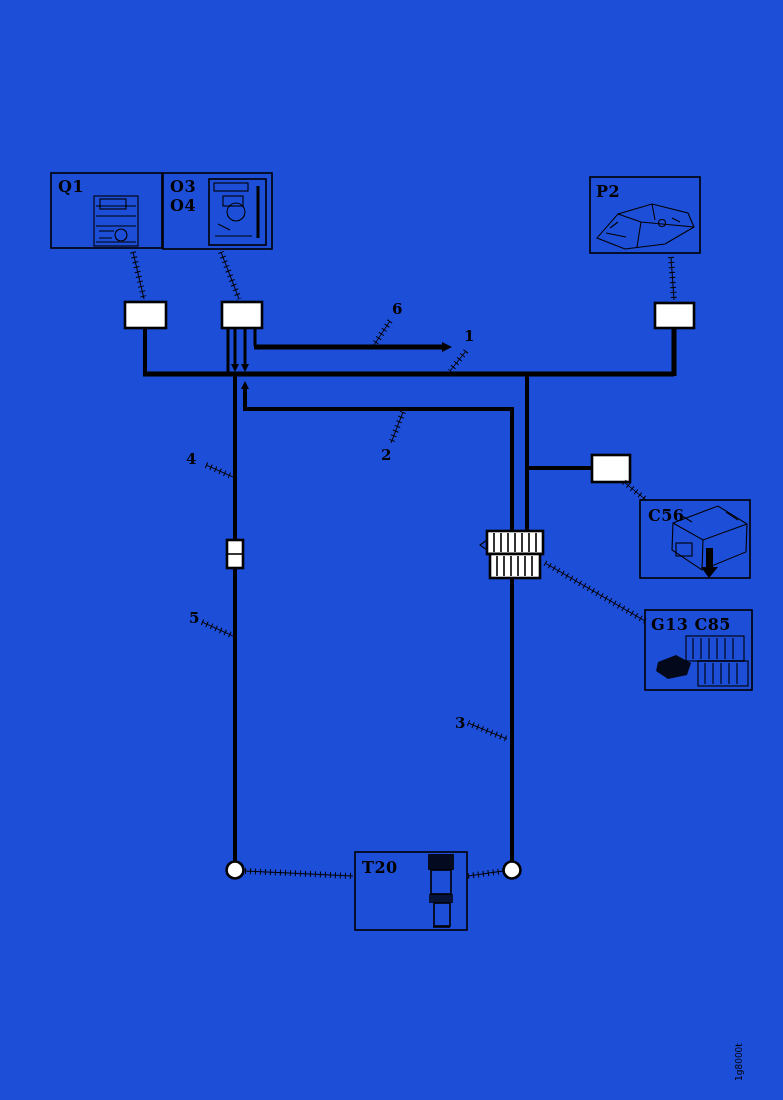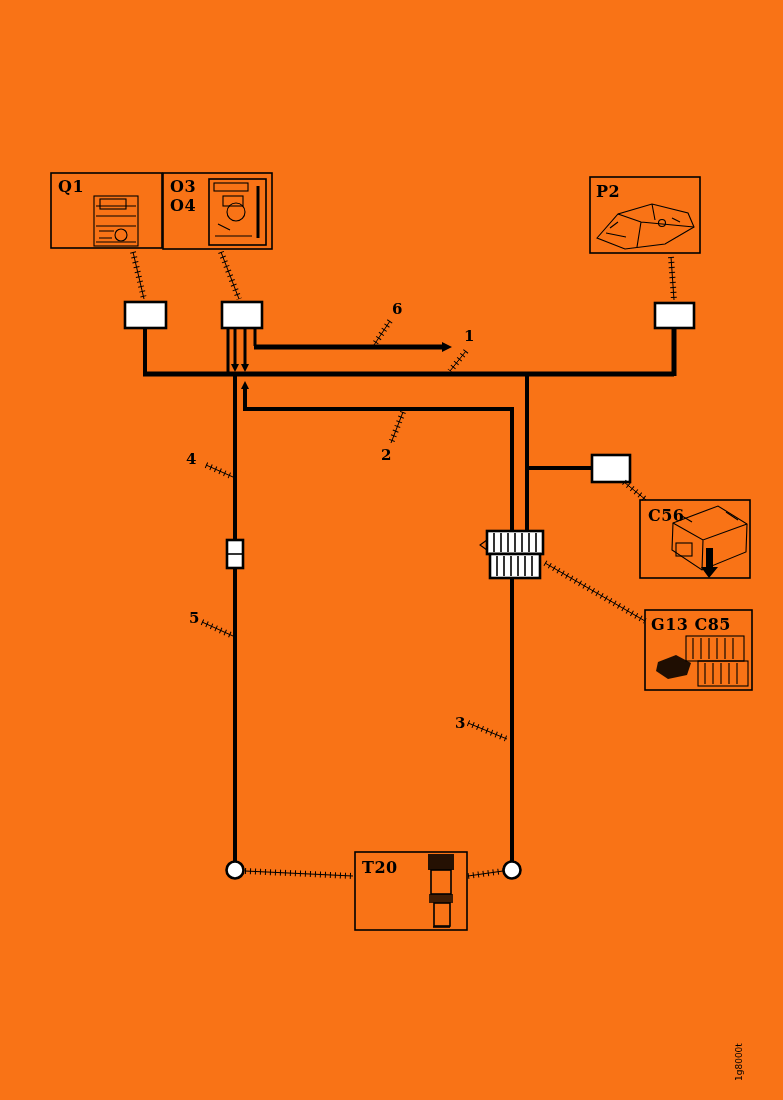--- a/index.html
+++ b/index.html
@@ -4,21 +4,21 @@
 <style>
   html, body {
     margin: 0;
     padding: 0;
     background: #ffffff;
   }
   .page {
     position: relative;
     width: 783px;
     height: 1100px;
-    background: #f97316;
+    background: #1d4ed8;
     font-family: "DejaVu Serif", serif;
     overflow: hidden;
   }
   svg text {
     font-family: "DejaVu Serif", serif;
     font-weight: bold;
     fill: #000000;
   }
   svg .comp-label { font-size: 16px; letter-spacing: 0.5px; }
   svg .wire-num   { font-size: 15px; }

